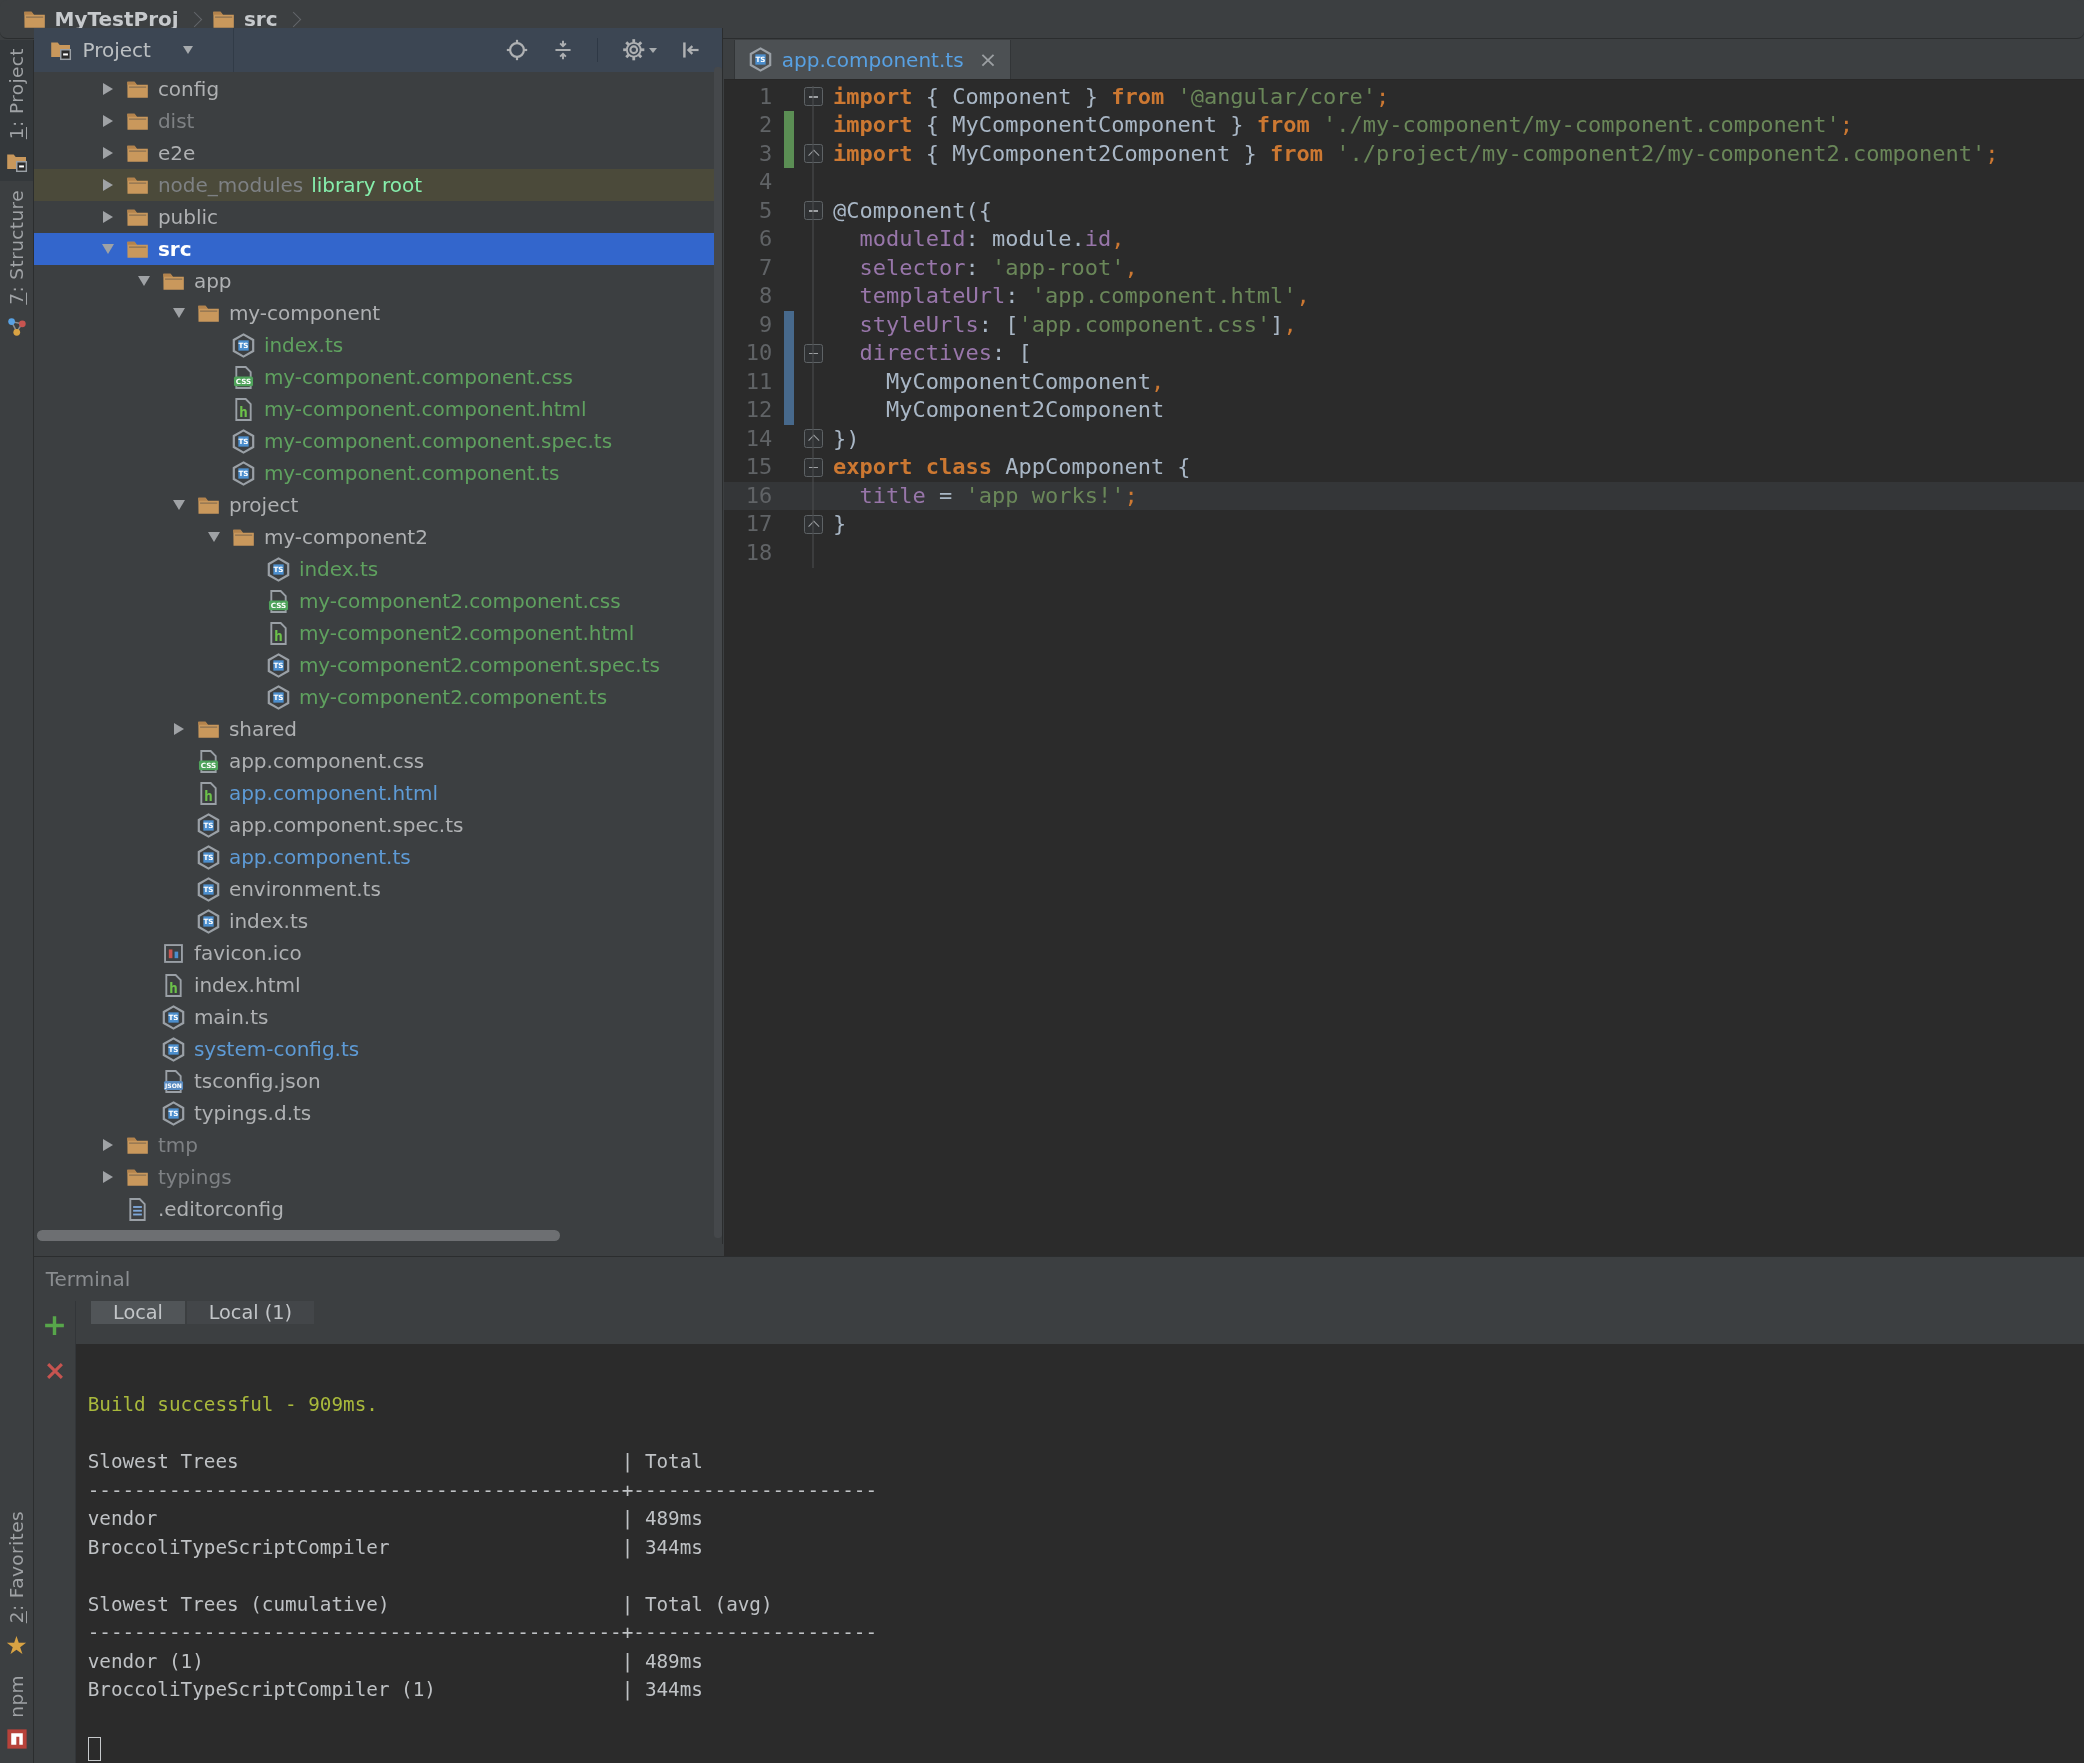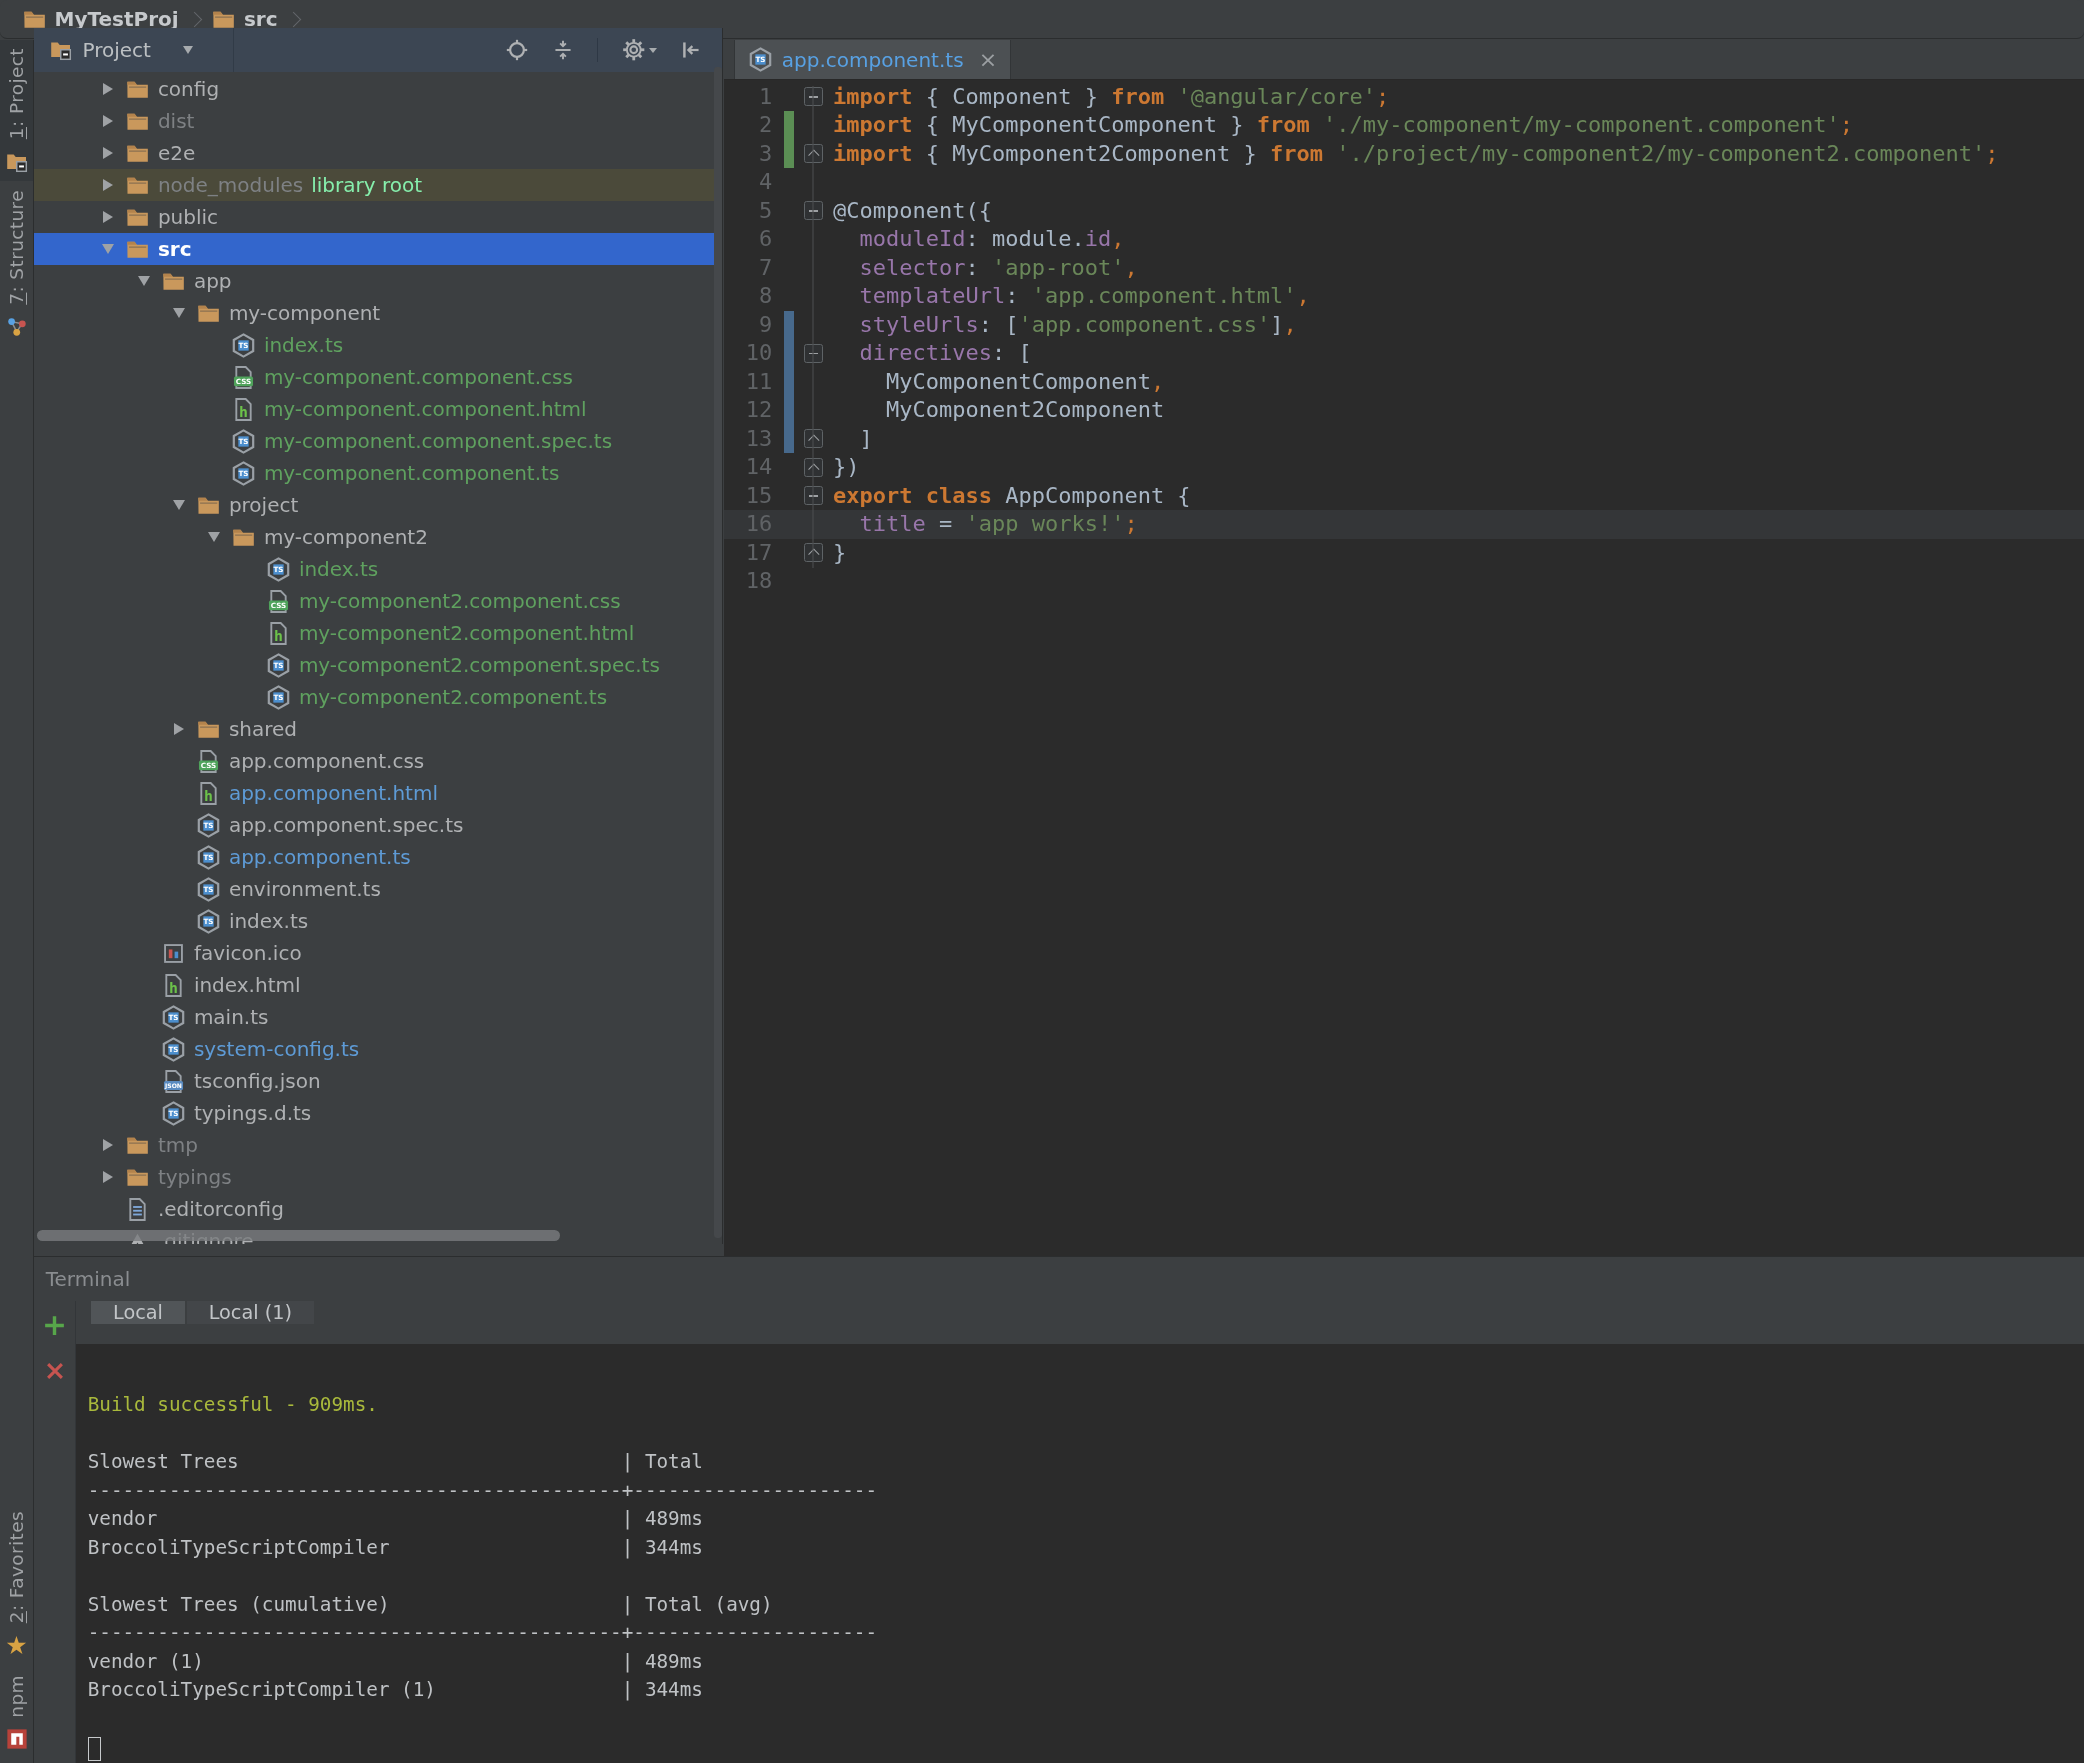--- a/index.html
+++ b/index.html
@@ -647,30 +647,20 @@
               <path d="M3.4 1.3h6l3.2 3.2v10.2H3.4z" fill="none" stroke="#9AA0A6" stroke-width="1.2"></path>
               <g stroke="#7EA7D8" stroke-width="1.2">
                 <line x1="5.2" y1="6.4" x2="10.8" y2="6.4"></line>
                 <line x1="5.2" y1="8.8" x2="10.8" y2="8.8"></line>
                 <line x1="5.2" y1="11.2" x2="10.8" y2="11.2"></line>
               </g>
             </svg>
           </span>
           <span>.editorconfig</span>
         </div>
-        <div class="trow" style="padding-left: 60px;">
-          <span class="arrow"></span>
-          <span class="ticon">
-            <svg viewBox="0 0 16 16" width="25" height="25">
-              <path d="M2 13.5 8 3l6 10.5z" fill="#AFB1B3"></path>
-              <path d="M5.2 13.5 8 8.6l2.8 4.9z" fill="#3C3F41"></path>
-            </svg>
-          </span>
-          <span>.gitignore</span>
-        </div>
       </div>
     <div class="vscroll"></div>
     <div class="hscroll"></div>
   </div>
 
   <div class="editor">
     <div class="tabbar">
       <div class="tab">
         <span class="hicon" id="tab-icon">
             <svg viewBox="0 0 16 16" width="25" height="25">
@@ -764,30 +754,20 @@
           <span class="ln">11</span>
           <span class="vcs blue"></span>
           <span class="fold"></span>
           <span class="ctext"><span class="tk-p">    MyComponentComponent</span><span class="tk-c">,</span></span>
         </div>
         <div class="cline">
           <span class="ln">12</span>
           <span class="vcs blue"></span>
           <span class="fold"></span>
           <span class="ctext"><span class="tk-p">    MyComponent2Component</span></span>
-        </div>
-        <div class="cline">
-          <span class="ln">13</span>
-          <span class="vcs blue"></span>
-          <span class="fold">
-            <span class="fold-marker">
-              <span class="chevup"></span>
-            </span>
-          </span>
-          <span class="ctext"><span class="tk-p">  ]</span></span>
         </div>
         <div class="cline">
           <span class="ln">14</span>
           <span class="vcs"></span>
           <span class="fold">
             <span class="fold-marker">
               <span class="chevup"></span>
             </span>
           </span>
           <span class="ctext"><span class="tk-p">})</span></span>

